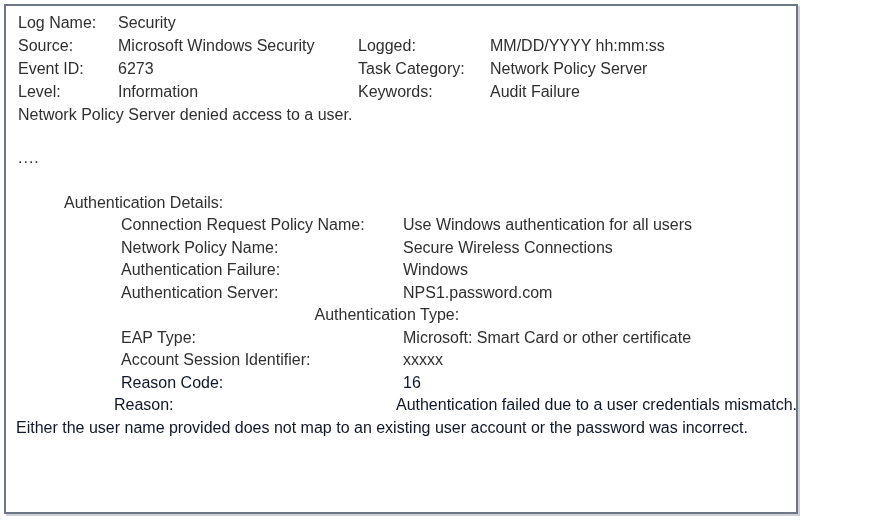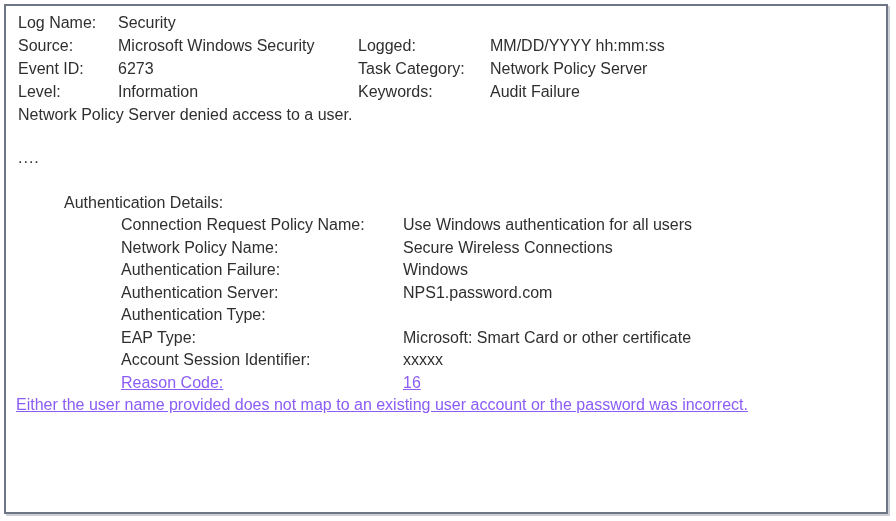--- a/index.html
+++ b/index.html
@@ -15,21 +15,21 @@
     background: #ffffff;
     font-family: "Liberation Sans", "DejaVu Sans", sans-serif;
     font-size: 16px;
     color: #2f2f2f;
     overflow: hidden;
   }
   .box {
     position: absolute;
     left: 4px;
     top: 4px;
-    width: 884px;
+    width: 794px;
     height: 510px;
     border: 2px solid #6e7686;
     box-shadow: 2px 2px 0 rgba(110, 118, 134, 0.35);
     background: #ffffff;
     padding: 5px 6px 0 12px;
   }
   .hrow {
     display: flex;
     line-height: 23px;
     white-space: nowrap;
@@ -39,24 +39,25 @@
   .hl2 { width: 132px; flex: 0 0 132px; }
   .hv2 { flex: 1 1 auto; }
   .msg  { line-height: 23px; }
   .dots { margin-top: 20px; line-height: 23px; letter-spacing: 1px; }
   .sect { margin-top: 22px; line-height: 23px; margin-left: 46px; }
   .details { margin-left: 103px; }
   .drow {
     display: flex;
     line-height: 22.5px;
     white-space: nowrap;
+    justify-content: center;
   }
   .dl { width: 282px; flex: 0 0 282px; }
   .dv { flex: 1 1 auto; }
-  .red { color: #8b5cf6; text-decoration: underline; }
+  .red { color: #0f172a; }
   .footer {
     margin-left: -2px;
     line-height: 22.5px;
     white-space: nowrap;
   }
 </style>
 </head>
 <body>
 
 <div class="page">
@@ -120,18 +121,22 @@
       <div class="drow">
         <span class="dl">Account Session Identifier:</span>
         <span class="dv">xxxxx</span>
       </div>
       <div class="drow">
       </div>
       <div class="drow red">
         <span class="dl">Reason Code:</span>
         <span class="dv">16</span>
       </div>
+      <div class="drow red">
+        <span class="dl">Reason:</span>
+        <span class="dv">Authentication failed due to a user credentials mismatch.</span>
+      </div>
     </div>
 
     <div class="footer red">Either the user name provided does not map to an existing user account or the password was incorrect.</div>
 
   </div>
 </div>
 
 </body></html>

